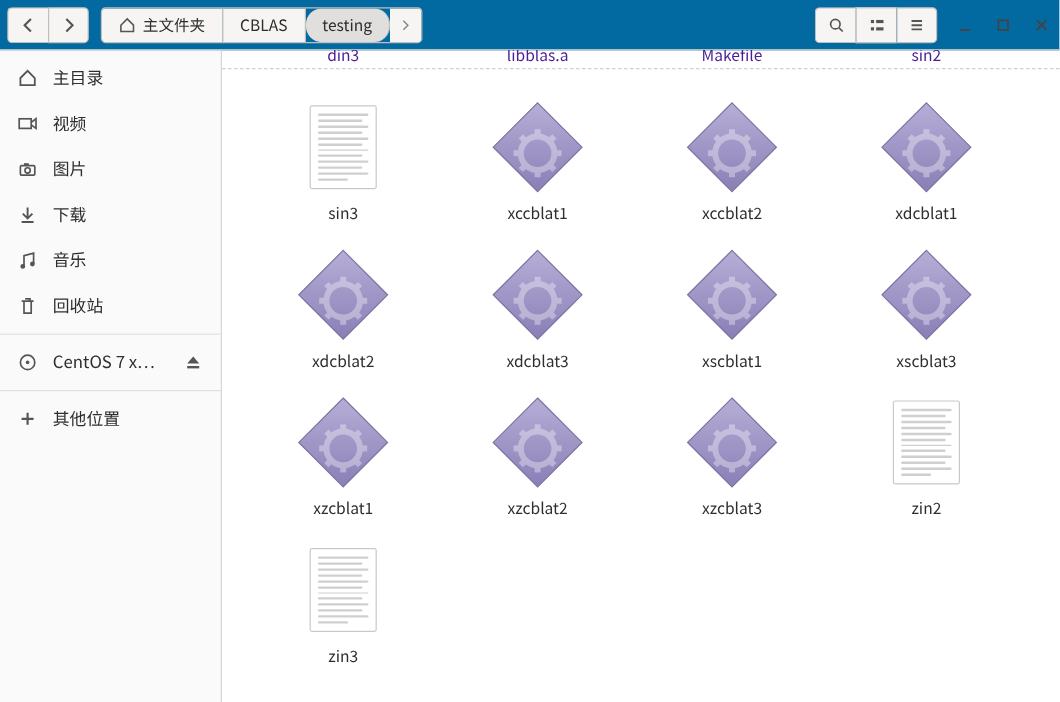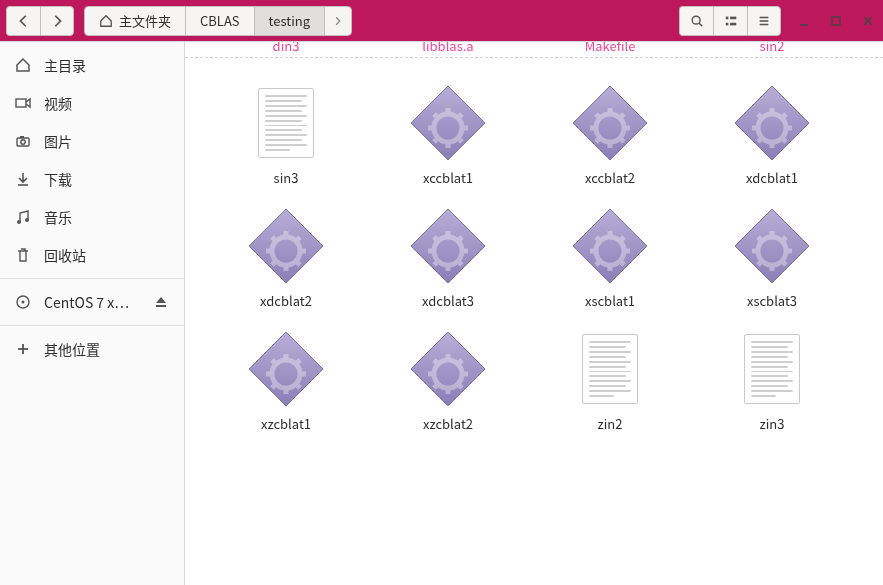--- a/index.html
+++ b/index.html
@@ -14,21 +14,21 @@
     overflow: hidden;
     display: flex;
     flex-direction: column;
   }
   
   .toolbar {
     display: flex;
     align-items: center;
     height: 42px;
     padding: 4px 6px;
-    background: #be185d;
+    background: #0369a1;
     border-bottom: 1px solid #d6d6d6;
   }
   .tb-btn {
     width: 34px;
     height: 30px;
     display: flex;
     align-items: center;
     justify-content: center;
     background: #f6f5f4;
     border: 1px solid #c0bfbc;
@@ -54,21 +54,21 @@
   .crumb {
     display: flex;
     align-items: center;
     padding: 0 14px;
     cursor: pointer;
     background: #f6f5f4;
     border-right: 1px solid #c0bfbc;
     font-size: 13px;
     gap: 6px;
   }
-  .crumb.active { background: #e0dfde; }
+  .crumb.active { background: #e0dfde; border-radius: 13px; }
   .crumb:last-of-type { border-right: none; }
   .crumb-after {
     width: 26px;
     display: flex;
     align-items: center;
     justify-content: center;
     background: #f6f5f4;
   }
 
   .window-controls {
@@ -129,21 +129,21 @@
     display: flex;
     padding: 0 20px;
     margin-top: -6px;
     height: 22px;
     border-bottom: 1px dashed #d0d0d0;
   }
   .cutoff-row .fitem {
     width: 162px;
     text-align: center;
     font-size: 13px;
-    color: #ec4899;
+    color: #4c1d95;
   }
   .grid {
     display: grid;
     grid-template-columns: repeat(4, 162px);
     gap: 20px 0;
     padding: 26px 20px 44px 20px;
   }
   .fitem {
     display: flex;
     flex-direction: column;
@@ -448,20 +448,28 @@
           </div>
           <div class="label">xzcblat1</div>
         </div>
         <div class="fitem">
           <div class="thumb">
             <svg viewBox="0 0 78 78" width="78" height="78">
               <use href="#exec-icon"></use>
             </svg>
           </div>
           <div class="label">xzcblat2</div>
+        </div>
+        <div class="fitem">
+          <div class="thumb">
+            <svg viewBox="0 0 78 78" width="78" height="78">
+              <use href="#exec-icon"></use>
+            </svg>
+          </div>
+          <div class="label">xzcblat3</div>
         </div>
         <div class="fitem">
           <div class="thumb">
             <div class="thumb-text">
               <div></div>
               <div></div>
               <div></div>
               <div></div>
               <div></div>
               <div></div>

